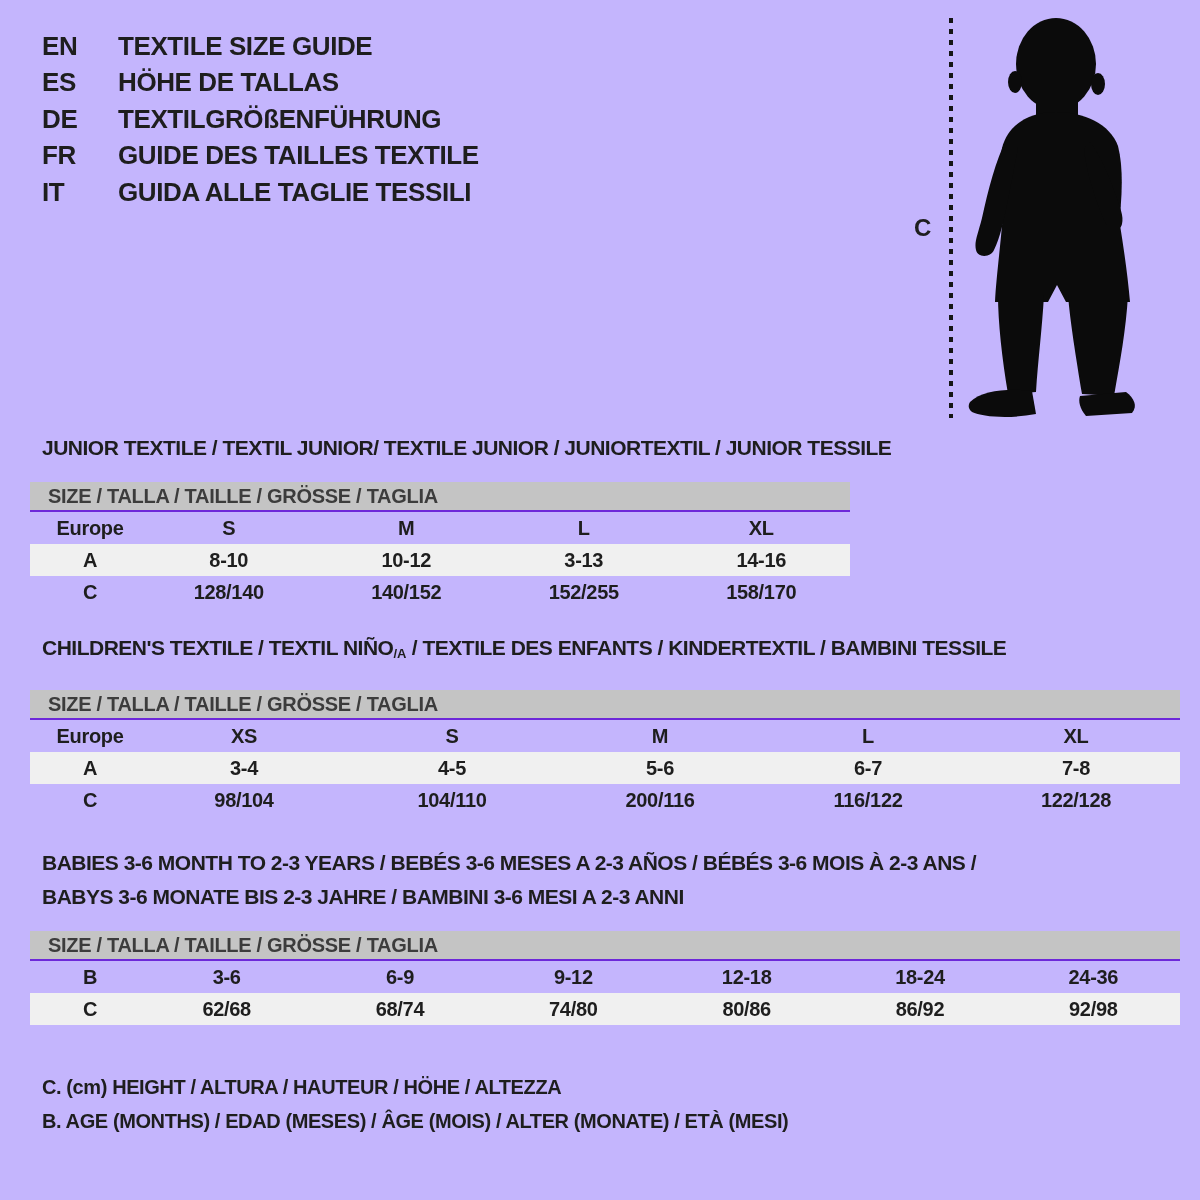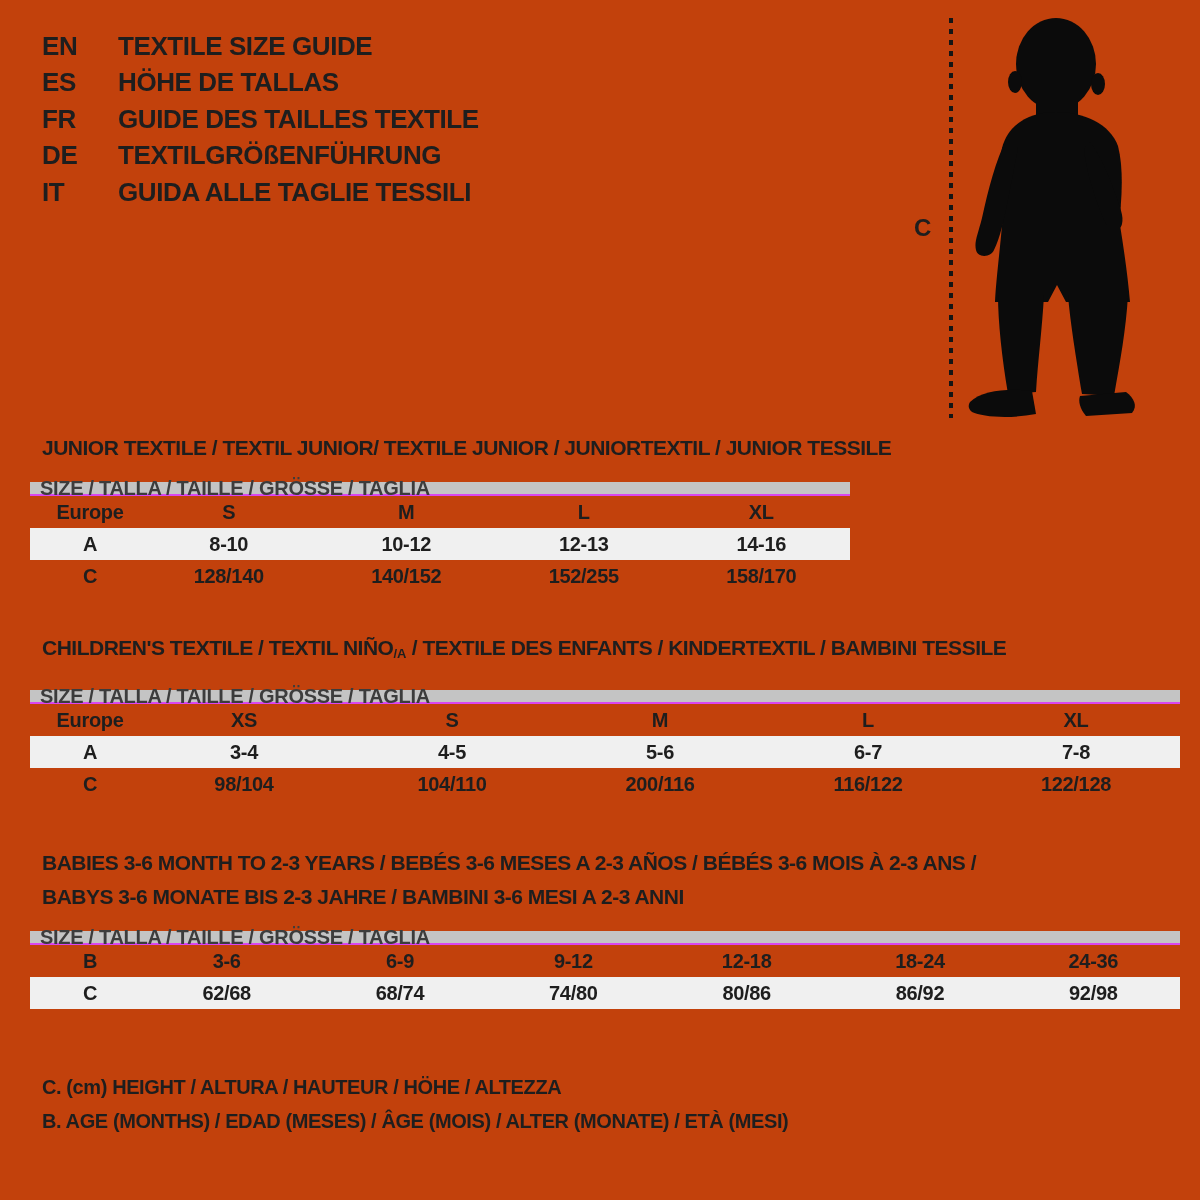--- a/index.html
+++ b/index.html
@@ -1,17 +1,17 @@
 <!DOCTYPE html>
 <html><head>
 <meta charset="utf-8">
 <style>
   html,body{margin:0;padding:0;background:#ffffff;}
   #page{
-    position:relative;width:1200px;height:1200px;background:#c2410c;overflow:hidden;
+    position:relative;width:1200px;height:1200px;background:#c4b5fd;overflow:hidden;
     font-family:"Liberation Sans","DejaVu Sans",sans-serif;
     font-weight:700;color:#1e1e1e;
   }
   
   .lang-block{position:absolute;left:42px;top:28px;}
   .lang-row{display:grid;grid-template-columns:76px auto;height:36.5px;align-items:center;}
   .lang-code,.lang-title{font-size:26px;letter-spacing:-0.4px;white-space:nowrap;}
   
   .fig-silhouette{position:absolute;left:940px;top:0;width:220px;height:430px;}
   .fig-dash{
@@ -19,22 +19,22 @@
     background:repeating-linear-gradient(to bottom,#151515 0 5px,transparent 5px 11px);
   }
   .fig-label{position:absolute;left:914px;top:214px;font-size:24px;}
   
   .section-heading{position:absolute;left:42px;font-size:21px;letter-spacing:-0.5px;white-space:nowrap;}
   .section-heading .sub{font-size:13px;vertical-align:-3px;letter-spacing:0;}
   .heading-2line{line-height:34px;}
   
   .size-table{position:absolute;left:30px;}
   .size-bar{
-    height:14px;background:#c4c4c4;border-bottom:2px solid #d946ef;
-    display:flex;align-items:center;padding-left:10px;box-sizing:border-box;
+    height:30px;background:#c4c4c4;border-bottom:2px solid #6d28d9;
+    display:flex;align-items:center;padding-left:18px;box-sizing:border-box;
     font-size:20px;color:#3c3c3c;letter-spacing:-0.3px;
   }
   .trow{display:grid;align-items:center;height:32px;font-size:20px;letter-spacing:-0.3px;}
   .cols4{grid-template-columns:110px repeat(4,1fr);}
   .cols5{grid-template-columns:110px repeat(5,1fr);}
   .cols6{grid-template-columns:110px repeat(6,1fr);}
   .trow .lbl{padding-left:10px;text-align:center;}
   .trow .val{text-align:center;}
   .shaded{background:#f0f0f0;}
   .w-junior{width:820px;}
@@ -51,26 +51,26 @@
   <div class="lang-block">
     <div class="lang-row">
       <span class="lang-code">EN</span>
       <span class="lang-title">TEXTILE SIZE GUIDE</span>
     </div>
     <div class="lang-row">
       <span class="lang-code">ES</span>
       <span class="lang-title">HÖHE DE TALLAS</span>
     </div>
     <div class="lang-row">
+      <span class="lang-code">DE</span>
+      <span class="lang-title">TEXTILGRÖßENFÜHRUNG</span>
+    </div>
+    <div class="lang-row">
       <span class="lang-code">FR</span>
       <span class="lang-title">GUIDE DES TAILLES TEXTILE</span>
-    </div>
-    <div class="lang-row">
-      <span class="lang-code">DE</span>
-      <span class="lang-title">TEXTILGRÖßENFÜHRUNG</span>
     </div>
     <div class="lang-row">
       <span class="lang-code">IT</span>
       <span class="lang-title">GUIDA ALLE TAGLIE TESSILI</span>
     </div>
   </div>
 
   <div class="fig-dash"></div>
   <div class="fig-label">C</div>
   <svg class="fig-silhouette" viewBox="0 0 220 430" xmlns="http://www.w3.org/2000/svg" aria-hidden="true">
@@ -98,21 +98,21 @@
       <span class="lbl">Europe</span>
       <span class="val">S</span>
       <span class="val">M</span>
       <span class="val">L</span>
       <span class="val">XL</span>
     </div>
     <div class="trow cols4 shaded">
       <span class="lbl">A</span>
       <span class="val">8-10</span>
       <span class="val">10-12</span>
-      <span class="val">12-13</span>
+      <span class="val">3-13</span>
       <span class="val">14-16</span>
     </div>
     <div class="trow cols4">
       <span class="lbl">C</span>
       <span class="val">128/140</span>
       <span class="val">140/152</span>
       <span class="val">152/255</span>
       <span class="val">158/170</span>
     </div>
   </div>

